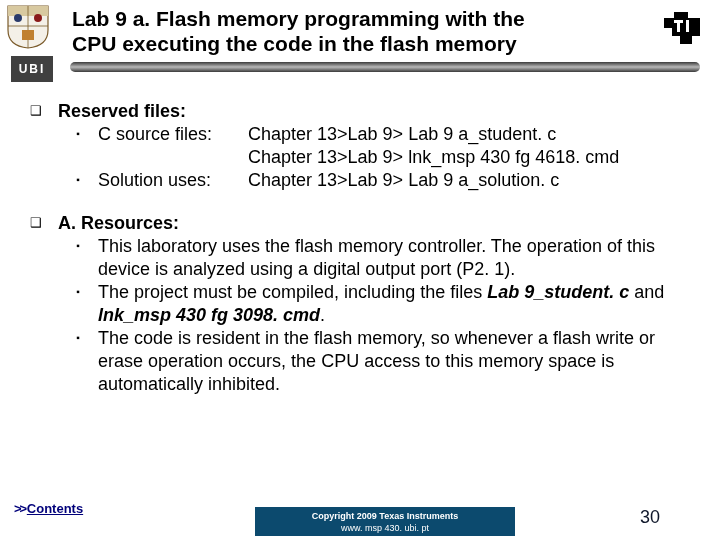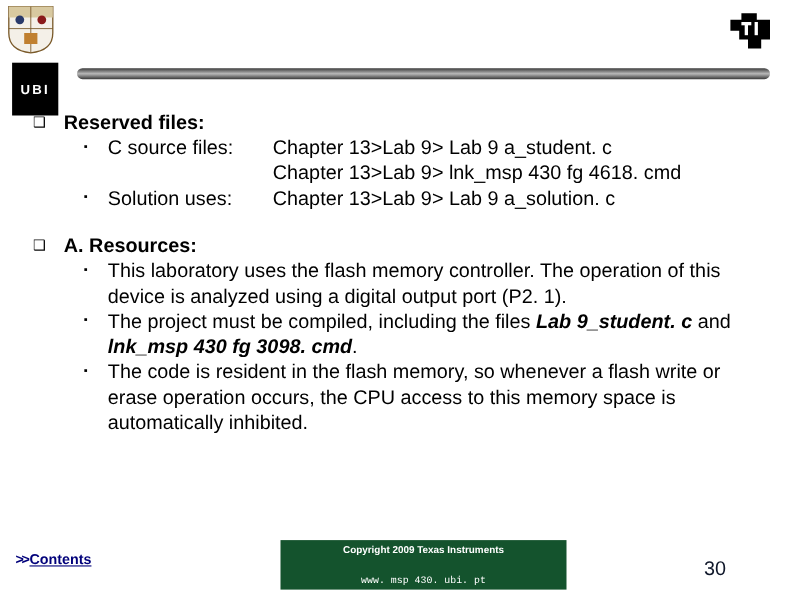--- a/index.html
+++ b/index.html
@@ -2,59 +2,63 @@
 <html><head>
 <meta charset="utf-8">
 <style>
   * { box-sizing: border-box; margin: 0; padding: 0; }
   html, body { width: 720px; height: 540px; font-family: Verdana, Geneva, sans-serif; background: #fff; color: #000; }
   .slide { position: relative; width: 720px; height: 540px; }
   .header { position: relative; height: 88px; }
   .title { position: absolute; left: 72px; top: 6px; width: 590px; font-weight: bold; font-size: 21px; line-height: 1.2; color: #000; }
   .ubi-logo { position: absolute; left: 4px; top: 0; width: 56px; height: 70px; }
   .ubi-shield { width: 48px; height: 48px; margin: 2px auto 0 auto; }
-  .ubi-label { background: #000000; color: #fff; font-size: 12px; font-weight: bold; text-align: center; padding: 17px 0; width: 42px; margin: 2px auto 0 auto; letter-spacing: 2px; }
+  .ubi-label { background: #404040; color: #fff; font-size: 12px; font-weight: bold; text-align: center; padding: 6px 0; width: 42px; margin: 2px auto 0 auto; letter-spacing: 2px; }
   .header-line { position: absolute; left: 70px; top: 62px; width: 630px; height: 10px; border-radius: 5px;
     background: linear-gradient(to bottom, #3a3a3a, #b8b8b8 50%, #3a3a3a); }
   .ti-logo { position: absolute; right: 18px; top: 10px; width: 40px; height: 36px; }
   .body { position: absolute; left: 30px; top: 100px; width: 660px; font-size: 18px; line-height: 1.28; }
   .row { display: flex; }
   .bul1 { width: 28px; flex: none; font-size: 13px; padding-top: 3px; }
   .bul2 { width: 40px; flex: none; font-size: 10px; text-align: center; padding-top: 5px; }
   .h1text { font-weight: bold; }
   .indent-body { padding-left: 68px; }
   .gap { height: 20px; }
   .lbl { display: inline-block; width: 150px; }
   .bolditalic { font-weight: bold; font-style: italic; }
   .footer { position: absolute; left: 0; bottom: 0; width: 684px; height: 48px; }
   .contents-link { position: absolute; left: 14px; bottom: 24px; font-size: 13px; color: #00007a; }
   .contents-link .arrow { color: #00007a; font-weight: bold; letter-spacing: -2px; }
   .contents-link .ctext { text-decoration: underline; font-weight: bold; }
-  .copyright-box { position: absolute; left: 255px; bottom: 4px; width: 260px; background: #14532d; color: #fff; font-size: 9px; text-align: center; padding: 4px 4px 3px 4px; }
+  .copyright-box { position: absolute; left: 255px; bottom: 4px; width: 260px; background: #0c4a6e; color: #fff; font-size: 9px; text-align: center; padding: 4px 4px 3px 4px; }
   .copyright-box .l1 { font-weight: bold; }
-  .copyright-box .l3 { margin-top: 18px; font-family: Liberation Mono, monospace; }
+  .copyright-box .l3 { margin-top: 2px; }
   .pagenum { position: absolute; right: 24px; bottom: 12px; font-size: 18px; color: #0f172a; }
 </style>
 </head>
 <body>
 
 <div class="slide">
 
   <div class="header">
     <div class="ubi-logo">
       <svg class="ubi-shield" viewBox="0 0 48 48">
         <path d="M4 4 L44 4 L44 28 Q44 44 24 46 Q4 44 4 28 Z" fill="#f4f0e8" stroke="#7a5a2a" stroke-width="1.2"></path>
         <path d="M4 4 L44 4 L44 14 L4 14 Z" fill="#d8c9a0"></path>
         <path d="M24 4 L24 46" stroke="#7a5a2a" stroke-width="0.8"></path>
         <path d="M4 24 L44 24" stroke="#7a5a2a" stroke-width="0.8"></path>
         <circle cx="14" cy="16" r="4" fill="#2a3a6a"></circle>
         <circle cx="34" cy="16" r="4" fill="#8a1a1a"></circle>
         <rect x="18" y="28" width="12" height="10" fill="#c08030"></rect>
       </svg>
       <div class="ubi-label">UBI</div>
+    </div>
+    <div class="title">
+      <span>Lab 9 a. Flash memory programming with the</span><br>
+      <span>CPU executing the code in the flash memory</span>
     </div>
     <div class="header-line"></div>
     <svg class="ti-logo" viewBox="0 0 40 36">
       <path d="M2 8 L12 8 L12 2 L26 2 L26 8 L38 8 L38 26 L30 26 L30 34 L18 34 L18 26 L10 26 L10 18 L2 18 Z" fill="#000"></path>
       <rect x="15" y="10" width="3" height="12" fill="#fff"></rect>
       <rect x="12" y="10" width="9" height="3" fill="#fff"></rect>
       <rect x="24" y="10" width="3" height="12" fill="#fff"></rect>
     </svg>
   </div>
 

